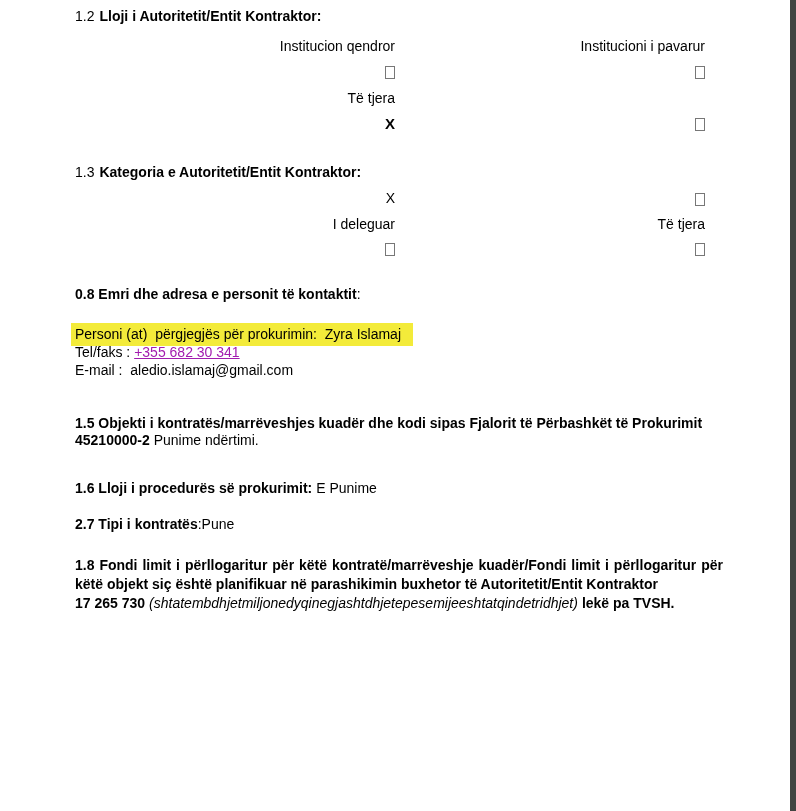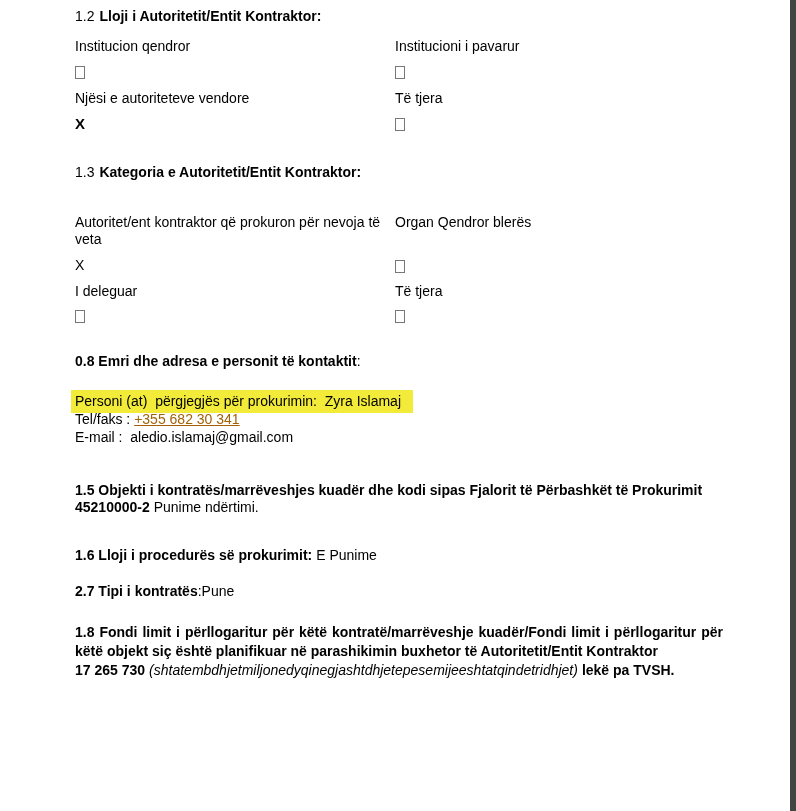--- a/index.html
+++ b/index.html
@@ -16,39 +16,39 @@
     position:absolute;top:0;right:0;width:6px;height:811px;
     background:#424542;
   }
   .content{
     position:absolute;left:75px;top:8px;width:648px;
   }
   p{margin:0;line-height:17px;}
   .bold{font-weight:bold;}
   .h .num{margin-right:5px;}
   .row{display:grid;grid-template-columns:320px 310px;}
-  .cell{text-align:left;line-height:17px;}
+  .cell{text-align:right;line-height:17px;}
   .cbox{
     display:inline-block;width:8px;height:11px;
     border:1px solid #777;vertical-align:middle;
   }
   .mark-bold{font-weight:bold;font-size:15px;}
   .mark{font-size:14px;}
   
   .mt13{margin-top:13px;} .mt8{margin-top:8px;} .mt10{margin-top:10px;}
   .mt31{margin-top:31px;} .mt33{margin-top:33px;} .mt9{margin-top:9px;}
   .mt7{margin-top:7px;} .mt29{margin-top:29px;} .mt22{margin-top:22px;}
   .mt36{margin-top:36px;} .mt19{margin-top:19px;} .mt23{margin-top:23px;}
   .contact{position:relative;}
   .contact p{line-height:18px;white-space:pre-wrap;position:relative;z-index:1;}
   .hl-rect{
     position:absolute;left:-4px;top:-2px;width:342px;height:23px;
     background:#f3eb3a;z-index:0;
   }
-  a.phone{color:#a16207;text-decoration:underline;}
+  a.phone{color:#a21caf;text-decoration:underline;}
   .just{text-align:justify;line-height:19px;}
   .amount-line{line-height:19px;}
   .it{font-style:italic;font-weight:normal;}
   .sp{display:inline-block;width:4px;}
 </style>
 </head>
 <body>
 
 <div class="page">
   <div class="edge-strip"></div>
@@ -59,34 +59,29 @@
 
     <div class="row mt13">
       <div class="cell">Institucion qendror</div>
       <div class="cell">Institucioni i pavarur</div>
     </div>
     <div class="row mt8">
       <div class="cell"><span class="cbox"></span></div>
       <div class="cell"><span class="cbox"></span></div>
     </div>
     <div class="row mt10">
-      <div class="cell">Njësi e autoriteteve vendore</div>
       <div class="cell">Të tjera</div>
     </div>
     <div class="row mt8">
       <div class="cell"><span class="mark-bold">X</span></div>
       <div class="cell"><span class="cbox"></span></div>
     </div>
 
     <p class="h mt31"><span class="num">1.3</span><span class="bold">Kategoria e Autoritetit/Entit Kontraktor:</span></p>
 
-    <div class="row mt33">
-      <div class="cell">Autoritet/ent kontraktor që prokuron për nevoja të veta</div>
-      <div class="cell">Organ Qendror blerës</div>
-    </div>
     <div class="row mt9">
       <div class="cell"><span class="mark">X</span></div>
       <div class="cell"><span class="cbox"></span></div>
     </div>
     <div class="row mt9">
       <div class="cell">I deleguar</div>
       <div class="cell">Të tjera</div>
     </div>
     <div class="row mt7">
       <div class="cell"><span class="cbox"></span></div>

